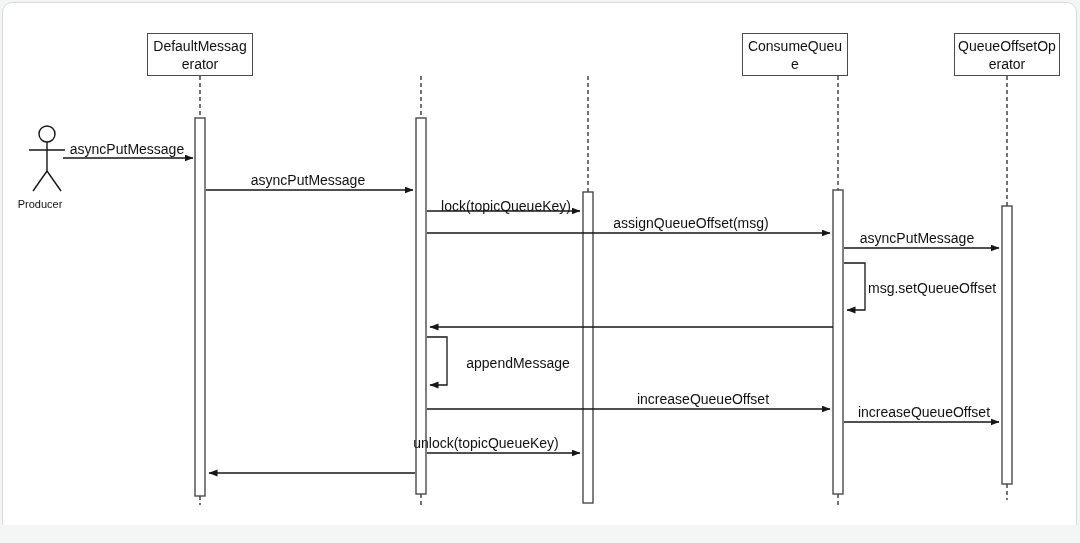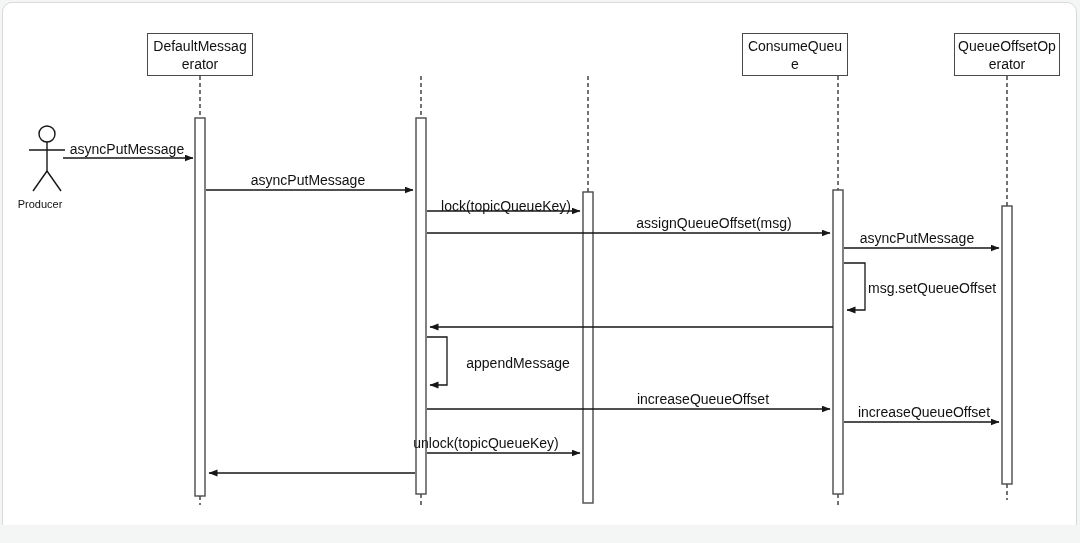--- a/index.html
+++ b/index.html
@@ -101,21 +101,21 @@
   <div class="pbox" style="left:954px">
     <span>QueueOffsetOp</span>
     <span>erator</span>
   </div>
 
   <div class="plabel" style="left:40px;top:196px">Producer</div>
 
   <div class="mlabel" style="left:127px;top:141px">asyncPutMessage</div>
   <div class="mlabel" style="left:308px;top:172px">asyncPutMessage</div>
   <div class="mlabel" style="left:506px;top:198px">lock(topicQueueKey)</div>
-  <div class="mlabel" style="left:714px;top:215px">assignQueueOffset(msg)</div>
+  <div class="mlabel" style="left:691px;top:215px">assignQueueOffset(msg)</div>
   <div class="mlabel" style="left:917px;top:230px">asyncPutMessage</div>
   <div class="mlabel noctr" style="left:868px;top:280px">msg.setQueueOffset</div>
   <div class="mlabel" style="left:518px;top:355px">appendMessage</div>
   <div class="mlabel" style="left:703px;top:391px">increaseQueueOffset</div>
   <div class="mlabel" style="left:924px;top:404px">increaseQueueOffset</div>
   <div class="mlabel" style="left:486px;top:435px">unlock(topicQueueKey)</div>
 
 </div>
 
 </body></html>

